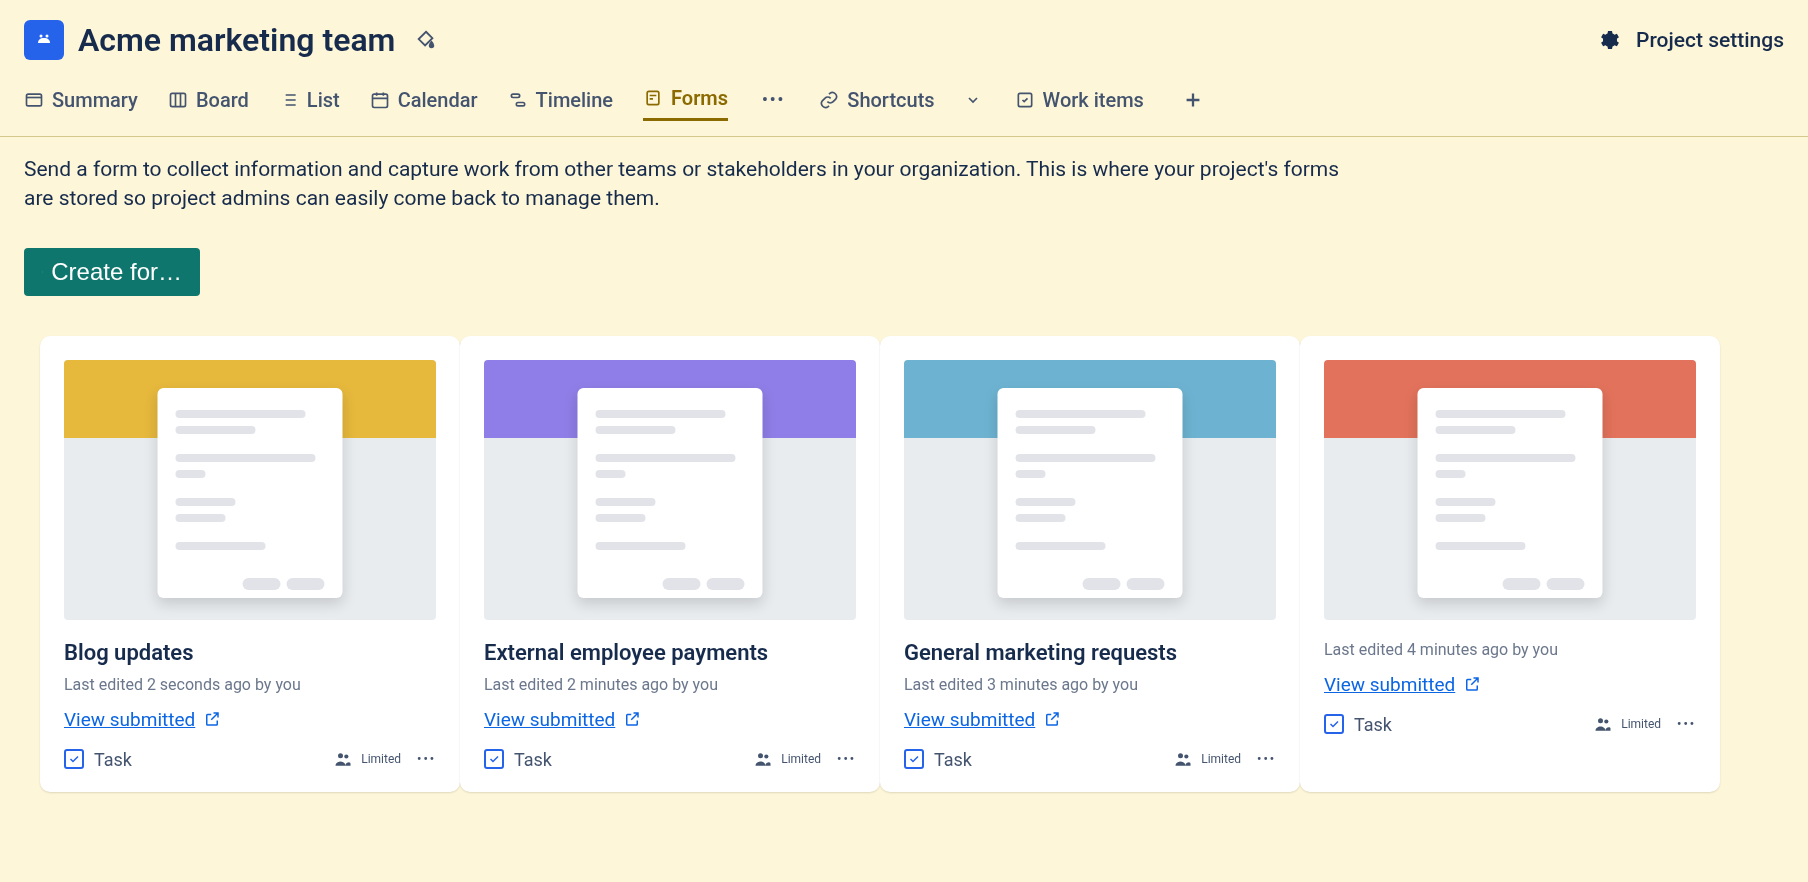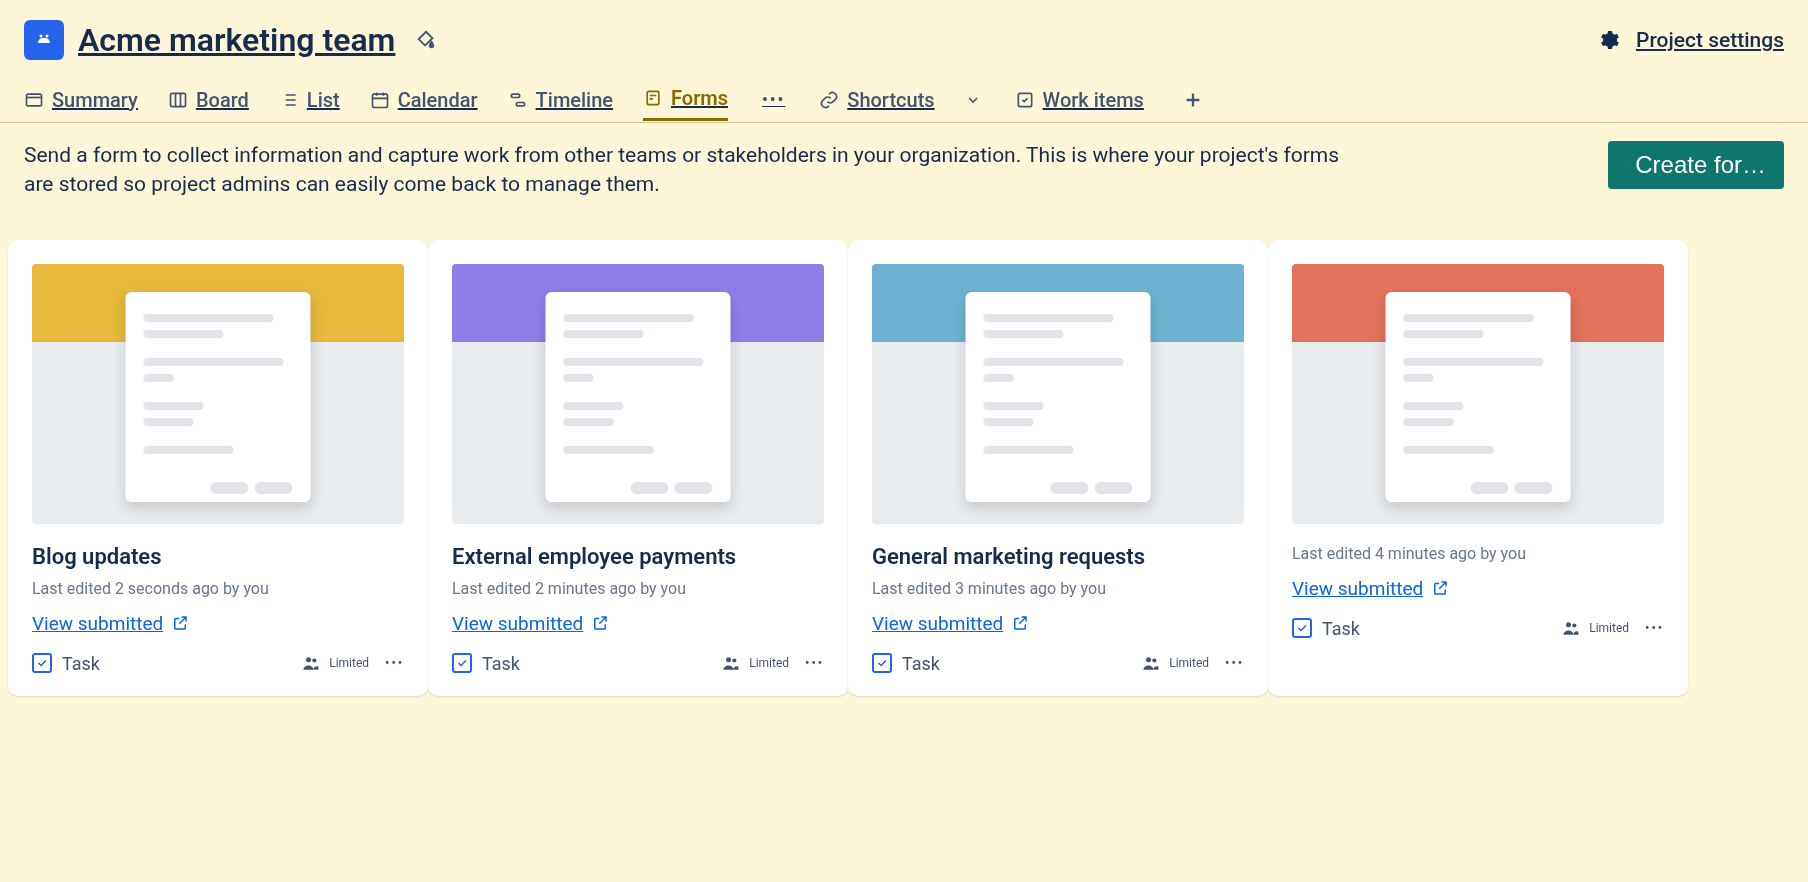--- a/index.html
+++ b/index.html
@@ -5,22 +5,21 @@
 * { box-sizing: border-box; margin: 0; padding: 0; }
 body {
   font-family: -apple-system, BlinkMacSystemFont, "Segoe UI", Roboto, sans-serif;
   background: #fdf6d8;
   color: #172b4d;
   width: 1808px;
   height: 882px;
   overflow: hidden;
 }
 .header {
-  padding: 20px 24px 2px 24px;
-  text-decoration: underline;
+  padding: 20px 24px 16px 24px;
 }
 .title-row {
   display: flex;
   align-items: center;
   justify-content: space-between;
 }
 .title-left { display: flex; align-items: center; gap: 14px; }
 .project-icon {
   width: 40px; height: 40px; background: #2563eb; border-radius: 6px;
   display: flex; align-items: center; justify-content: center;
@@ -35,31 +34,31 @@
   display:flex; align-items:center; gap:8px; font-size:20px; color:#44546f;
   padding: 8px 0; cursor:pointer; font-weight:500;
 }
 .tab.active { color:#8b6a00; border-bottom:3px solid #8b6a00; font-weight:600;}
 .tab-extra { color:#44546f; cursor:pointer; padding:4px;}
 .tab-chevron { margin-left:-4px; }
 .tab-add { font-size:26px; font-weight:400; color:#44546f; cursor:pointer; padding:0 8px;}
 .divider { height:1px; background:#d4c98a; margin-top:-1px;}
 .description-row {
   display:flex; align-items:flex-start; justify-content:space-between;
-  padding: 18px 24px 0 24px; gap:34px;
+  padding: 18px 24px 0 24px; gap:34px;flex-direction:column;
 }
 .description { font-size:21px; color:#172b4d; line-height:1.4; max-width: 1330px;}
 .create-btn {
   background:#0f766e; color:#fff; border:none; border-radius:4px;
   padding: 10px 18px; font-size:24px; font-weight:500;
   display:flex; align-items:center; gap:8px; cursor:pointer;
   white-space:nowrap; max-width:176px; overflow:hidden;
 }
 .cards {
-  display:flex; padding: 40px 8px;
+  display:flex; padding: 40px 40px;
 }
 .card {
   width:420px; background:#fff; border-radius:10px;
   box-shadow: 0 1px 2px rgba(0,0,0,0.12);
   overflow:hidden;
 }
 .card-preview {
   height:260px; background:#e9ecef; position:relative;
   margin:24px 24px 0 24px; border-radius:4px; overflow:hidden;
 }

